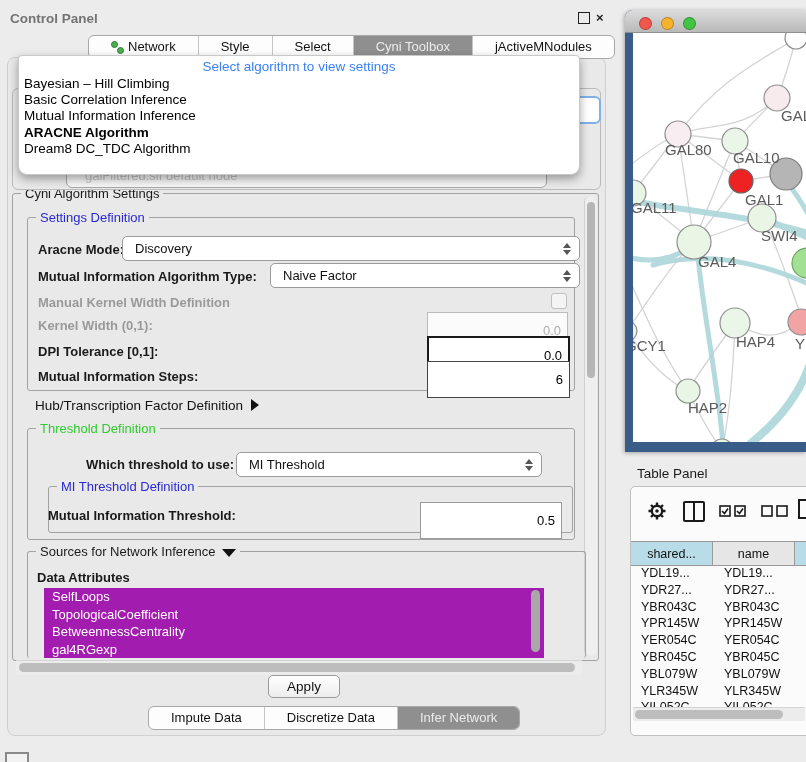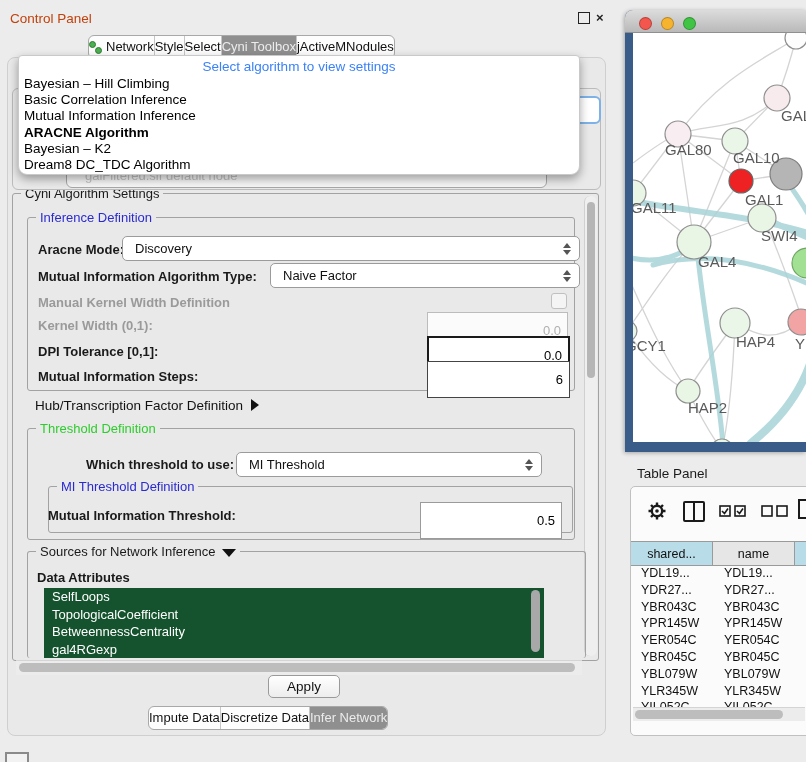--- a/index.html
+++ b/index.html
@@ -1,24 +1,24 @@
 <!DOCTYPE html>
 <html><head>
 <meta charset="utf-8">
 <style>
   html,body{margin:0;padding:0;}
   .screen{position:relative;width:806px;height:762px;background:#ececec;font-family:"Liberation Sans",sans-serif;overflow:hidden;color:#111;}
   .abs{position:absolute;}
   
-  .cp-title{left:10px;top:11px;font-size:13.5px;color:#c2410c;}
+  .cp-title{left:10px;top:11px;font-size:13.5px;color:#737373;font-weight:bold;}
   .win-btn{top:12px;font-size:13px;font-weight:bold;color:#222;cursor:default;}
   .cp-inner{left:7px;top:57px;width:597px;height:677px;border:1px solid #cfcfcf;border-radius:8px;background:#e9e9e9;}
   
   .seg{display:flex;border:1px solid #a8a8a8;border-radius:6px;background:#fdfdfd;overflow:hidden;height:22px;line-height:22px;font-size:13px;}
-  .seg .tab{padding:0 0;border-left:1px solid #c6c6c6;white-space:nowrap;color:#111;display:flex;align-items:center;gap:5px;}
+  .seg .tab{padding:0 22px;border-left:1px solid #c6c6c6;white-space:nowrap;color:#111;display:flex;align-items:center;gap:5px;}
   .seg .tab:first-child{border-left:none;}
   .seg .tab.sel{background:#8f8f8f;color:#ececec;}
   .top-tabs{left:88px;top:35px;}
   .bottom-tabs{left:148px;top:706px;}
   .net-ico{display:inline-block;width:12px;height:12px;position:relative;}
   .net-ico i{position:absolute;width:5px;height:5px;border-radius:50%;background:#4caf50;border:1px solid #2e7d32;}
   .net-ico i.a{left:0;top:0;}.net-ico i.b{left:6px;top:6px;}
   
   .popup{left:18px;top:55px;width:560px;height:118px;background:#ffffff;border:1px solid #c9c9c9;border-radius:4px 4px 9px 9px;box-shadow:0 4px 10px rgba(0,0,0,.35);z-index:30;}
   .popup .prompt{text-align:center;color:#3b82f6;font-size:13.5px;padding-top:3px;height:17px;}
@@ -48,21 +48,21 @@
   .field.med{border:1px solid #444;}
   .chk{width:14px;height:14px;border:1px solid #c0c0c0;border-radius:3px;background:#f4f4f4;}
   .tri-right{display:inline-block;width:0;height:0;border-top:6px solid transparent;border-bottom:6px solid transparent;border-left:8px solid #111;margin-left:8px;vertical-align:-1px;}
   .tri-down{display:inline-block;width:0;height:0;border-left:7px solid transparent;border-right:7px solid transparent;border-top:8px solid #111;margin-left:6px;vertical-align:-1px;}
   
   .vtrack{background:#efefef;border-left:1px solid #d0d0d0;border-radius:6px;}
   .vthumb{background:#b6b6b6;border-radius:5px;}
   .htrack{background:#ececec;border-top:1px solid #d4d4d4;}
   .hthumb{background:#bdbdbd;border-radius:5px;}
   
-  .attr-item{height:17.5px;line-height:17.5px;background:#14532d;color:#fff;font-size:13px;padding-left:8px;white-space:nowrap;}
+  .attr-item{height:17.5px;line-height:17.5px;background:#a21caf;color:#fff;font-size:13px;padding-left:8px;white-space:nowrap;}
   
   .btn{background:linear-gradient(#ffffff,#ededed);border:1px solid #9a9a9a;border-radius:5px;font-size:13.5px;text-align:center;line-height:21px;}
   
   .netwin{left:625px;top:10px;width:181px;height:442px;background:#3a5c88;border-radius:8px 0 0 0;box-shadow:-1px 1px 4px rgba(0,0,0,.3);}
   .titlebar{position:absolute;left:0;top:0;width:100%;height:22px;background:linear-gradient(#dcdcdc,#b9b9b9);border-radius:8px 0 0 0;border-bottom:1px solid #8f8f8f;}
   .tl{position:absolute;top:7px;width:11px;height:11px;border-radius:50%;border:1px solid rgba(0,0,0,.25);}
   .canvas{position:absolute;left:8px;top:23px;width:173px;height:409px;background:#ffffff;overflow:hidden;}
   .nlabel{position:absolute;font-size:15px;color:#5a5a5a;white-space:nowrap;}
   
   .tp-title{left:637px;top:466px;font-size:13.5px;color:#1a1a1a;}
@@ -113,34 +113,33 @@
   <div class="abs ghost-combo">
     <span>galFiltered.sif default node</span>
   </div>
 
   <div class="abs popup">
     <div class="prompt">Select algorithm to view settings</div>
     <div class="item">Bayesian – Hill Climbing</div>
     <div class="item">Basic Correlation Inference</div>
     <div class="item">Mutual Information Inference</div>
     <div class="item bold">ARACNE Algorithm</div>
-    <div class="item">Bayesian – K2</div>
     <div class="item">Dream8 DC_TDC Algorithm</div>
   </div>
 
   <div class="abs group" style="left:12px;top:193px;width:585px;height:466px;">
     <span class="gtitle plain">Cyni Algorithm Settings</span>
   </div>
 
   <div class="abs vtrack" style="left:584px;top:196px;width:12px;height:460px;">
     <div class="vthumb abs" style="left:2px;top:6px;width:8px;height:176px;"></div>
   </div>
 
   <div class="abs group" style="left:27px;top:217px;width:546px;height:172px;">
-    <span class="gtitle blue">Inference Definition</span>
+    <span class="gtitle blue">Settings Definition</span>
   </div>
   <div class="abs lbl" style="left:38px;top:242px;">Aracne Mode:</div>
   <div class="abs combo" style="left:122px;top:236px;width:444px;height:23px;">
     <span>Discovery</span>
     <span class="stp">
         <b class="up"></b>
         <b class="dn"></b>
       </span>
   </div>
   <div class="abs lbl" style="left:38px;top:269px;">Mutual Information Algorithm Type:</div>

